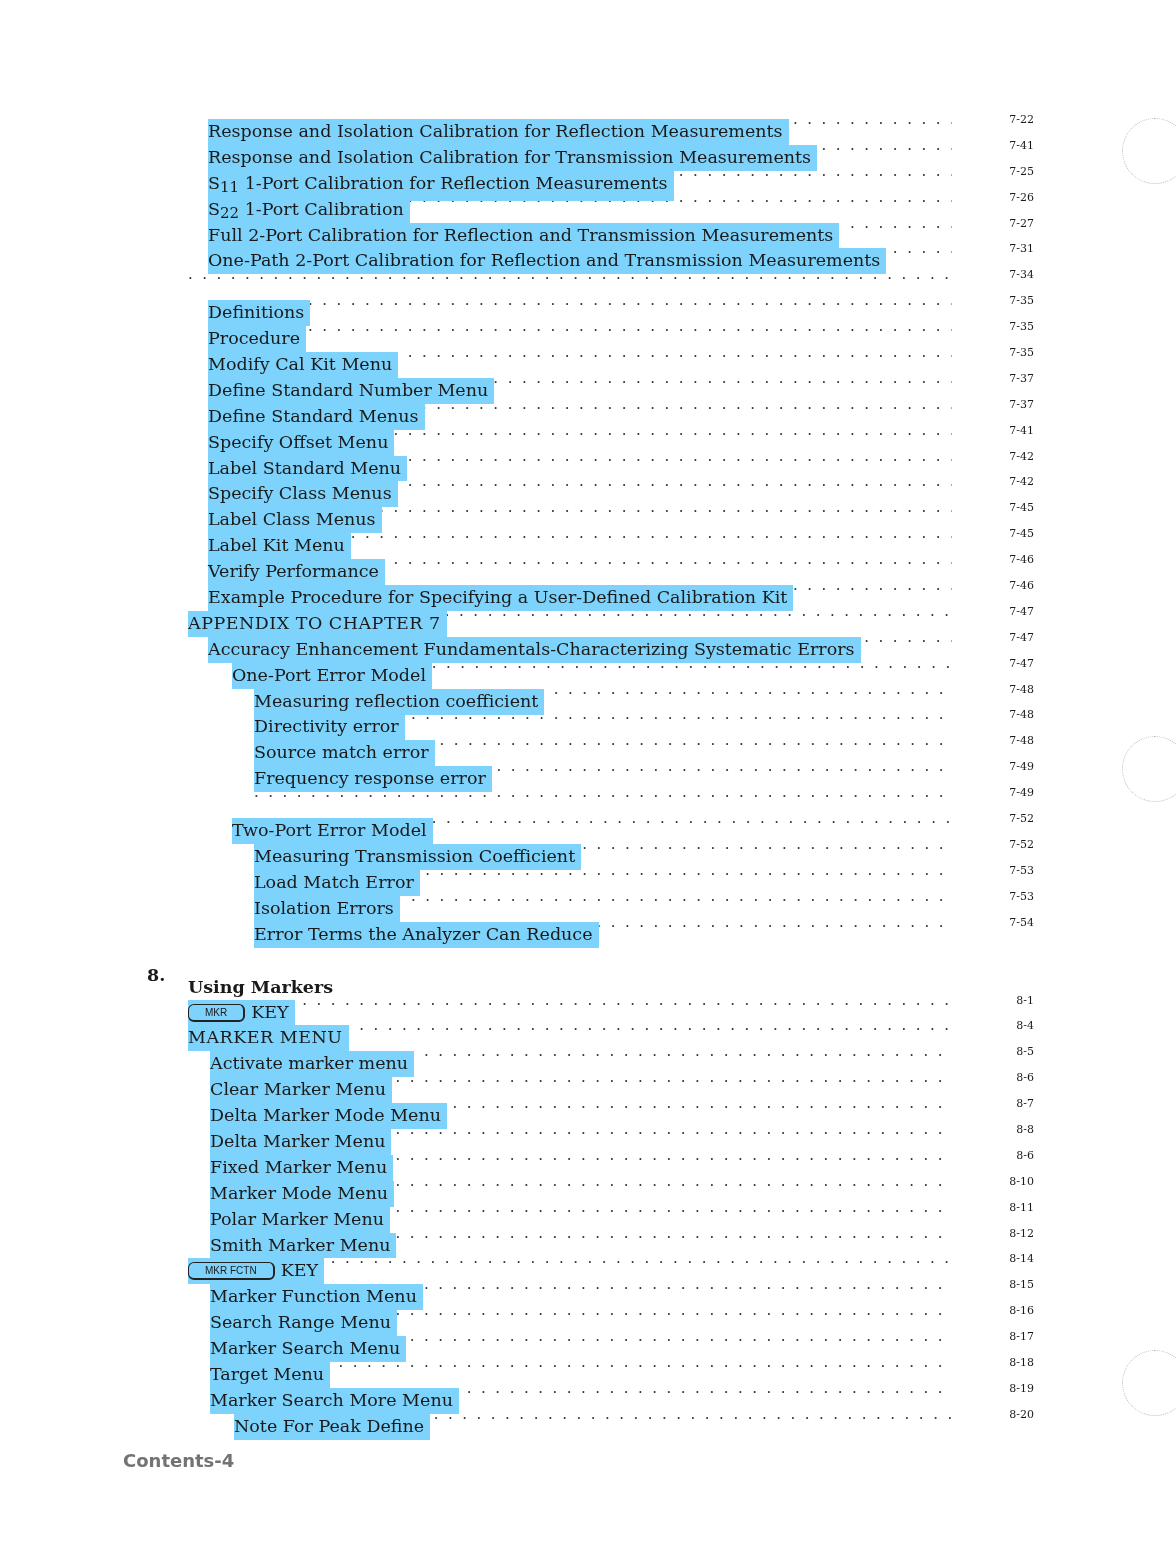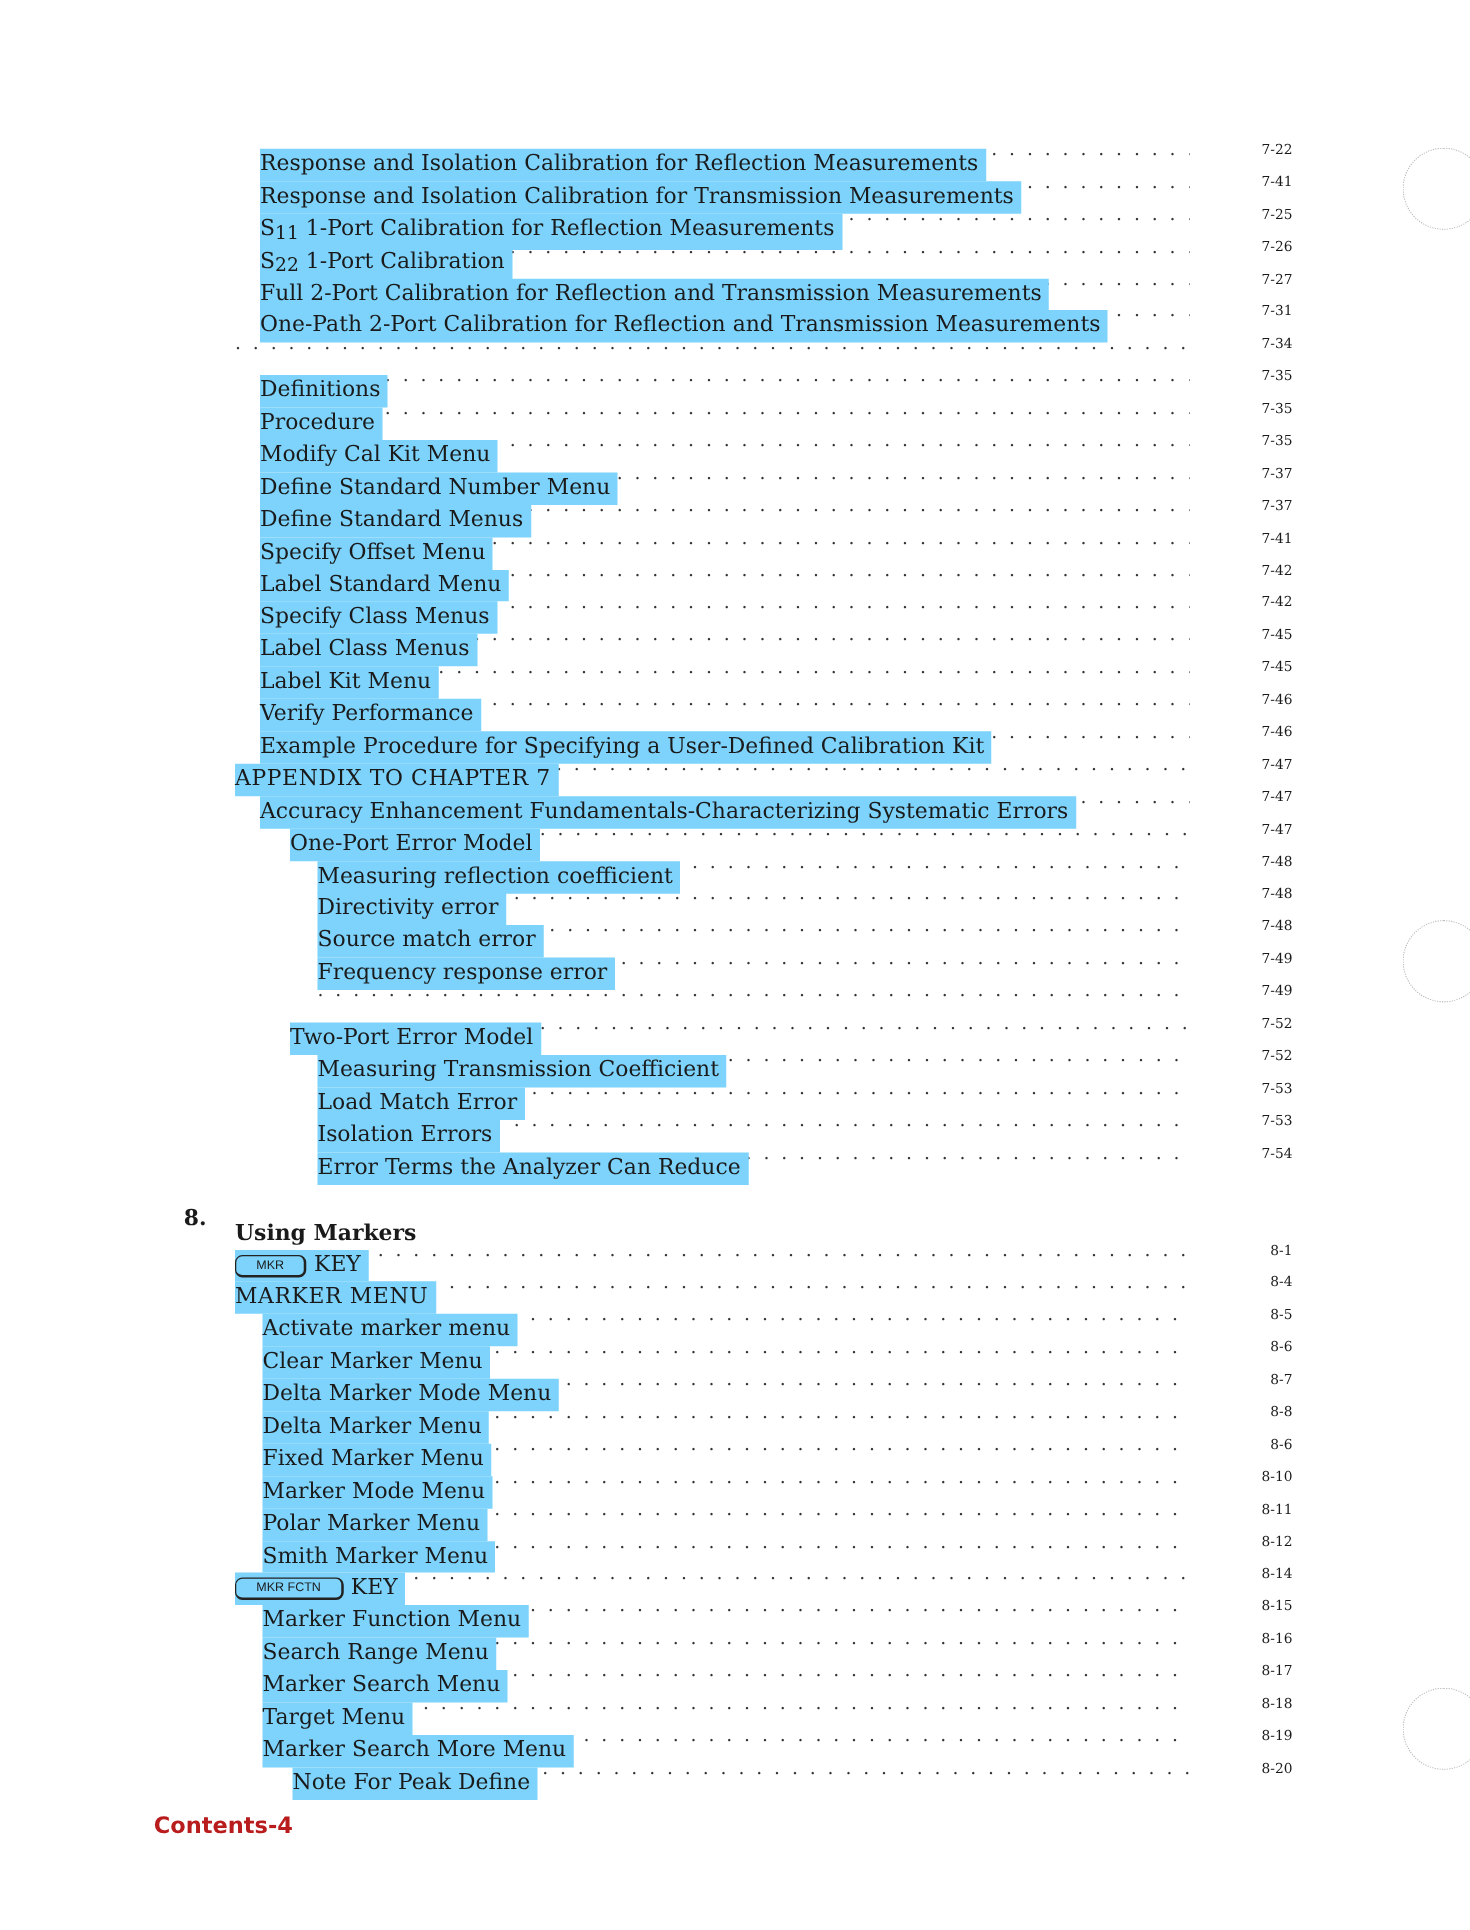--- a/index.html
+++ b/index.html
@@ -19,21 +19,21 @@
   .lvl2b .title, .lvl2b .leader { left: 234px; }
   .upper { letter-spacing: 0.5px; }
   .chapter { position: relative; height: 26px; line-height: 26px; margin-top: 26px; font-weight: bold; font-size: 17.5px; }
   .chapter .num { position: absolute; left: 147px; }
   .chapter .ctitle { position: absolute; left: 188px; margin-top: 12px; }
   .keycap { display: inline-block; font-family: Liberation Sans, sans-serif; font-size: 10px; line-height: 15px;
             border: 1.5px solid #222; border-radius: 6px; padding: 0 16px; margin-right: 6px; vertical-align: 2px;
             border-right-width: 2.5px; border-bottom-width: 2.5px; }
   .sub { font-size: 15px; vertical-align: -3px; }
   .footer { position: absolute; left: 123px; top: 1450px; font-family: "DejaVu Sans", sans-serif;
-            font-weight: bold; font-size: 18px; color: #b91c1c; }
+            font-weight: bold; font-size: 18px; color: #737373; }
   .punch { position: absolute; width: 64px; height: 64px; border: 1px dotted #bbb; border-radius: 50%; }
 </style>
 </head>
 <body>
 
 <div class="punch" style="left:1122px; top:118px;"></div>
 <div class="punch" style="left:1122px; top:736px;"></div>
 <div class="punch" style="left:1122px; top:1350px;"></div>
 
 <div class="toc">

